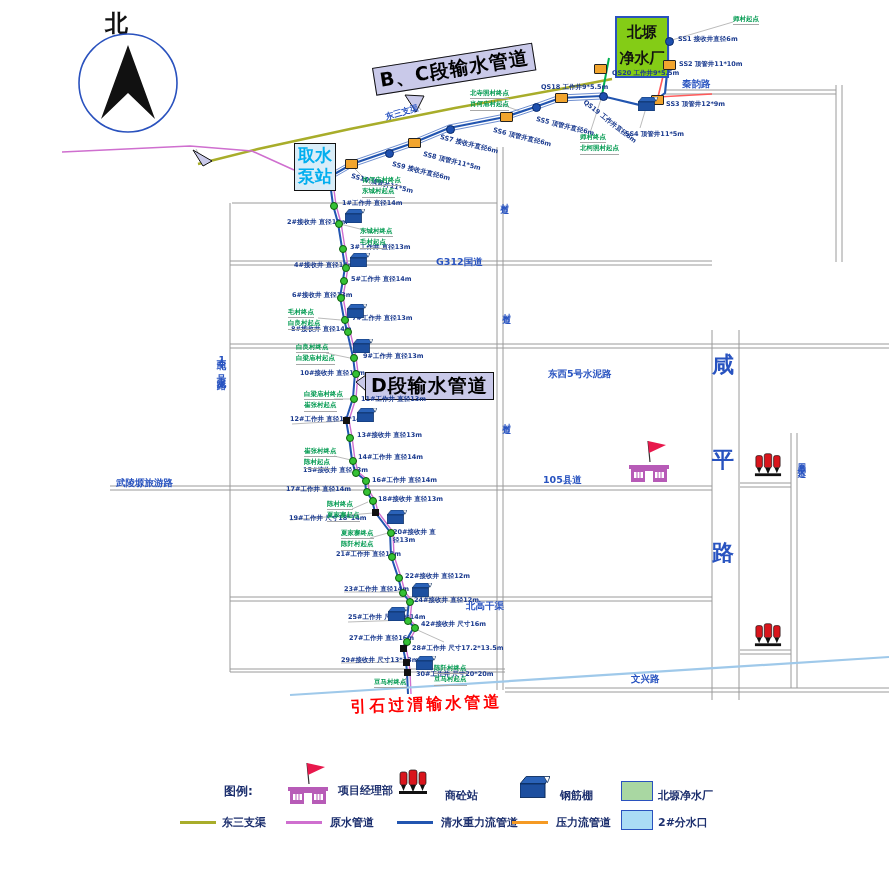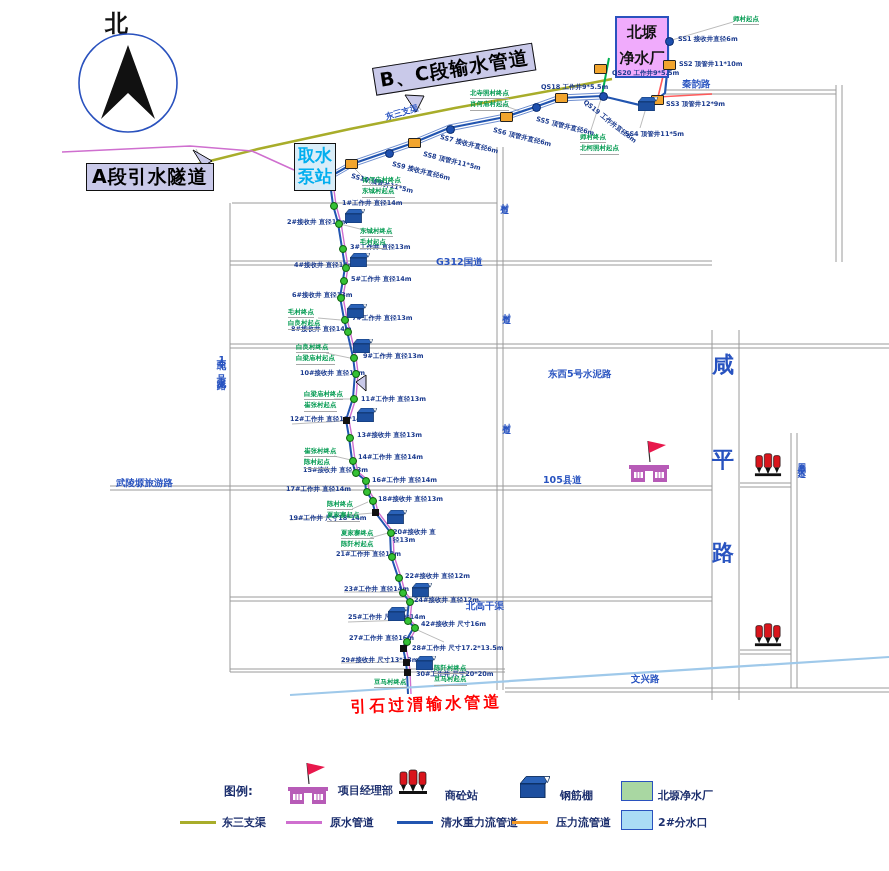--- a/index.html
+++ b/index.html
@@ -12,21 +12,21 @@
   .note{font-size:6.5px;font-weight:bold;color:#009a50;line-height:1.6}
   .note span{display:inline-block;border-bottom:0.7px solid #a8a8a8}
   .rl{font-size:9.5px;font-weight:bold;color:#2853c0}
   .rl-sm{font-size:8.5px}
   .rl-v{writing-mode:vertical-rl;text-orientation:upright;letter-spacing:2px}
   .rl-xl{position:absolute;font-size:22px;font-weight:bold;color:#2853c0;white-space:nowrap}
   .banner{position:absolute;background:#c9c9e9;border:1.6px solid #111;color:#000;
           font-size:19px;font-weight:bold;padding:0 5px;letter-spacing:1px;transform-origin:0 0}
   .pumpbox{position:absolute;left:294px;top:143px;width:40px;height:45px;background:#d9edf8;
            border:1.7px solid #111;color:#00aeef;font-size:17px;font-weight:bold;text-align:center;line-height:1.25;padding-top:1px}
-  .plantbox{position:absolute;left:615px;top:16px;width:50px;height:56px;background:#f0abfc;
+  .plantbox{position:absolute;left:615px;top:16px;width:50px;height:56px;background:#84cc16;
             border:2px solid #2a52be;color:#111;font-size:15px;font-weight:bold;text-align:center;line-height:1.7;padding-top:2px}
   .redlabel{position:absolute;left:350px;top:697px;color:#f00;font-size:16px;font-weight:bold;
             letter-spacing:3px;transform:rotate(-2deg);transform-origin:0 0}
   .compass-n{position:absolute;left:105px;top:8px;font-size:23px;font-weight:bold;color:#111}
   .marker{position:absolute}
   .m-dot{width:7px;height:7px;border-radius:50%;background:#1d4fae;border:1px solid #0a2a6a}
   .m-g{width:6px;height:6px;border-radius:50%;background:#35c235;border:1.4px solid #0c5c0c}
   .m-box{width:11px;height:8px;background:#f2a52e;border:1px solid #222;border-radius:1px}
   .m-sq{width:7px;height:7px;background:#111}
   .shed{position:absolute}
@@ -114,22 +114,22 @@
   <div class="plantbox">
     <div>北塬</div>
     <div>净水厂</div>
   </div>
 
   <div class="pumpbox">
     <div>取水</div>
     <div>泵站</div>
   </div>
 
-  <div class="banner" style="left:86px;top:163px">A段引水隧道</div>
   <div class="banner" style="left:372px;top:68px;transform:rotate(-9deg)">B、C段输水管道</div>
+  <div class="banner" style="left:365px;top:372px">D段输水管道</div>
 
   <div class="redlabel">引石过渭输水管道</div>
 
   <div id="label-layer">
       <div class="lbl wl" style="left: 678px; top: 36px;">SS1 接收井直径6m</div>
       <div class="lbl wl" style="left: 679px; top: 61px;">SS2 顶管井11*10m</div>
       <div class="lbl wl" style="left: 666px; top: 101px;">SS3 顶管井12*9m</div>
       <div class="lbl wl" style="left: 625px; top: 131px;">SS4 顶管井11*5m</div>
       <div class="lbl wl" style="left: 612px; top: 70px;">QS20 工作井9*5.5m</div>
       <div class="lbl wl" style="left: 586px; top: 99px; transform: rotate(38deg);">QS19 工作井直径6m</div>

